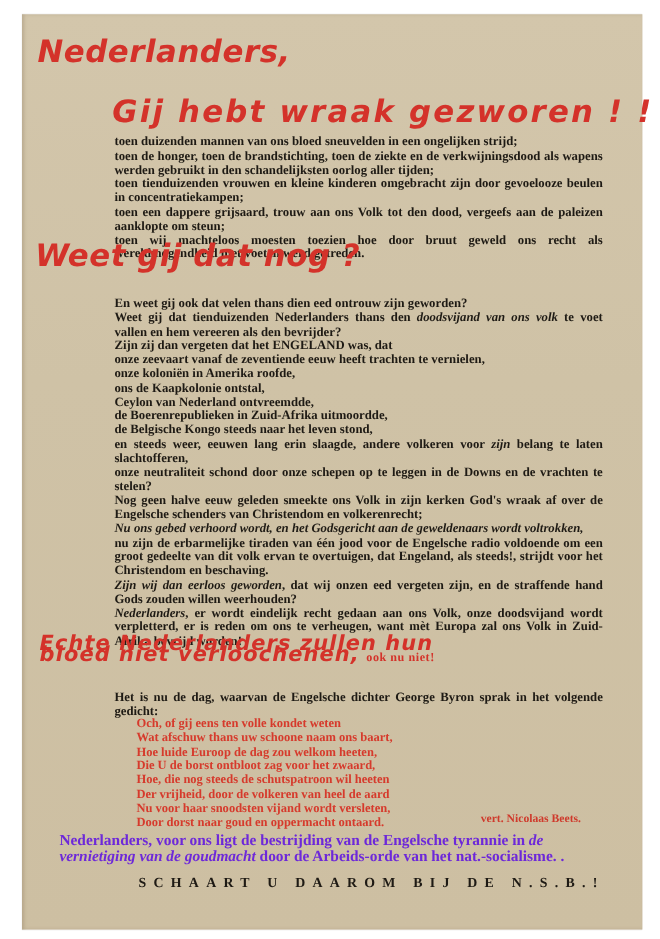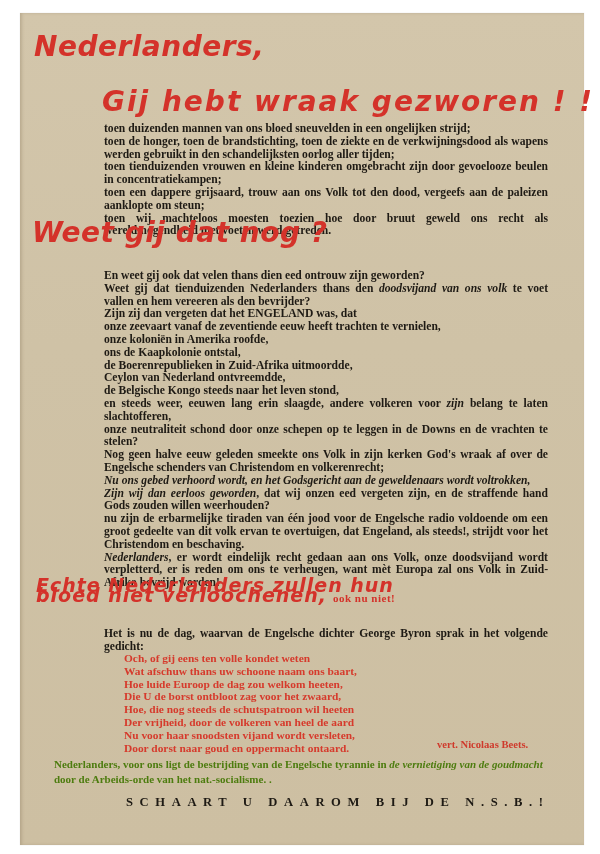--- a/index.html
+++ b/index.html
@@ -27,21 +27,21 @@
   }
   .block { position: absolute; left: 104px; width: 444px; color: #1e1a14; font-size: 11.6px; line-height: 12.8px; font-weight: bold; }
   .block p { margin: 0; text-align: justify; text-align-last: left; }
   .blk1 { top: 123px; }
   .blk2 { top: 270px; }
   .blk3 { top: 628px; }
   .i { font-style: italic; }
   .poem { position: absolute; left: 124px; top: 652px; color: #d63a2c; font-size: 11.4px; line-height: 12.8px; font-weight: bold; }
   .poem div { white-space: nowrap; }
   .credit { position: absolute; left: 437px; top: 739px; color: #cf3a2c; font-size: 10.6px; font-weight: bold; white-space: nowrap; text-align: right; }
-  .closing { position: absolute; left: 54px; top: 757px; width: 494px; color: #4d7c0f; font-size: 11px; line-height: 15px; font-weight: bold; }
+  .closing { position: absolute; left: 54px; top: 757px; width: 494px; color: #6d28d9; font-size: 14px; line-height: 15px; font-weight: bold; }
   .closing p { margin: 0; }
   .cta { position: absolute; left: 126px; top: 795px; color: #1e1a14; font-size: 12.6px; font-weight: bold; letter-spacing: 6.6px; white-space: nowrap; }
 </style>
 </head>
 <body>
 
 <div class="paper">
 </div>
 
 <div class="script h1a">Nederlanders,</div>
@@ -57,29 +57,29 @@
 
 <div class="script h2">Weet gij dat nog ?</div>
 
 <div class="block blk2">
   <p>En weet gij ook dat velen thans dien eed ontrouw zijn geworden?</p>
   <p><span>Weet gij dat tienduizenden Nederlanders thans den </span><span class="i">doodsvijand van ons volk</span><span> te voet vallen en hem vereeren als den bevrijder?</span></p>
   <p>Zijn zij dan vergeten dat het ENGELAND was, dat</p>
   <p>onze zeevaart vanaf de zeventiende eeuw heeft trachten te vernielen,</p>
   <p>onze koloniën in Amerika roofde,</p>
   <p>ons de Kaapkolonie ontstal,</p>
+  <p>Ceylon van Nederland ontvreemdde,</p>
   <p>de Boerenrepublieken in Zuid-Afrika uitmoordde,</p>
-  <p>Ceylon van Nederland ontvreemdde,</p>
   <p>de Belgische Kongo steeds naar het leven stond,</p>
   <p><span>en steeds weer, eeuwen lang erin slaagde, andere volkeren voor </span><span class="i">zijn</span><span> belang te laten slachtofferen,</span></p>
   <p>onze neutraliteit schond door onze schepen op te leggen in de Downs en de vrachten te stelen?</p>
   <p>Nog geen halve eeuw geleden smeekte ons Volk in zijn kerken God's wraak af over de Engelsche schenders van Christendom en volkerenrecht;</p>
   <p class="i">Nu ons gebed verhoord wordt, en het Godsgericht aan de geweldenaars wordt voltrokken,</p>
+  <p>nu zijn de erbarmelijke tiraden van één jood voor de Engelsche radio voldoende om een groot gedeelte van dit volk ervan te overtuigen, dat Engeland, als steeds!, strijdt voor het Christendom en beschaving.</p>
   <p><span class="i">Zijn wij dan eerloos geworden</span><span>, dat wij onzen eed vergeten zijn, en de straffende hand Gods zouden willen weerhouden?</span></p>
-  <p>nu zijn de erbarmelijke tiraden van één jood voor de Engelsche radio voldoende om een groot gedeelte van dit volk ervan te overtuigen, dat Engeland, als steeds!, strijdt voor het Christendom en beschaving.</p>
   <p><span class="i">Nederlanders</span><span>, er wordt eindelijk recht gedaan aan ons Volk, onze doodsvijand wordt verpletterd, er is reden om ons te verheugen, want mèt Europa zal ons Volk in Zuid-Afrika bevrijd worden!</span></p>
 </div>
 
 <div class="script h3a">Echte Nederlanders zullen hun</div>
 <div class="script h3b"><span>bloed niet verloochenen,</span><span class="small">ook nu niet!</span></div>
 
 <div class="block blk3">
   <p>Het is nu de dag, waarvan de Engelsche dichter George Byron sprak in het volgende gedicht:</p>
 </div>
 

